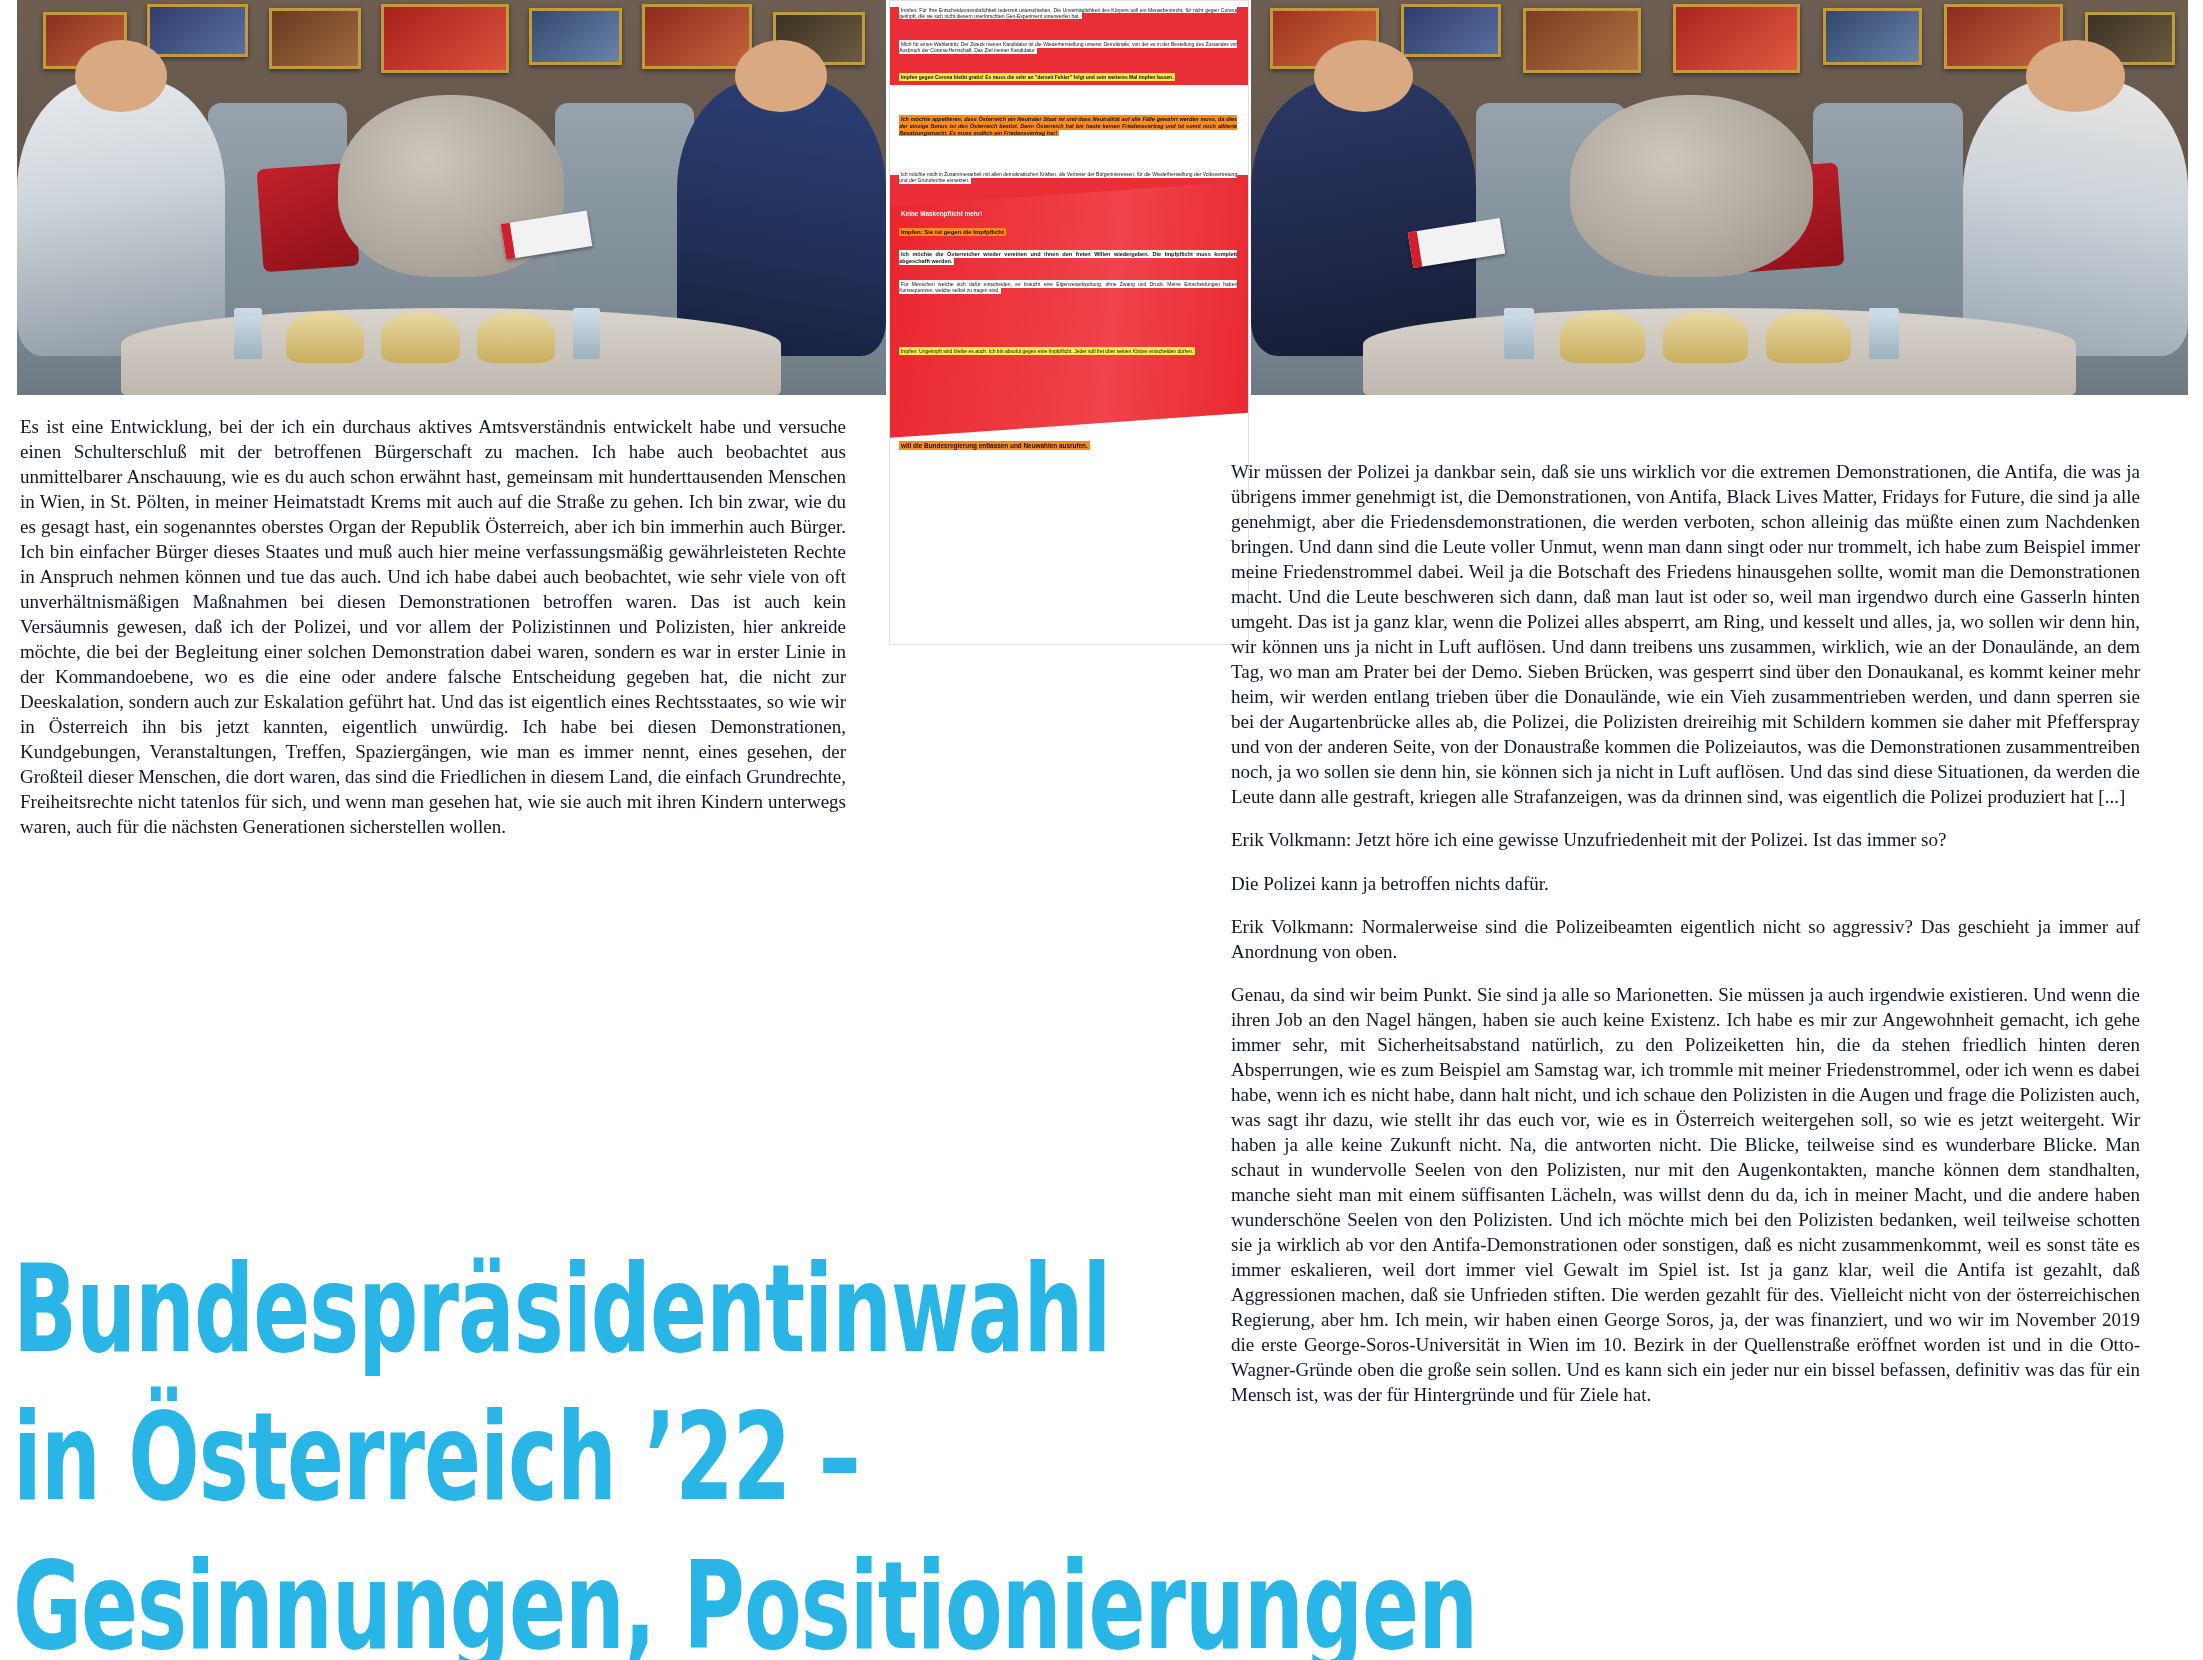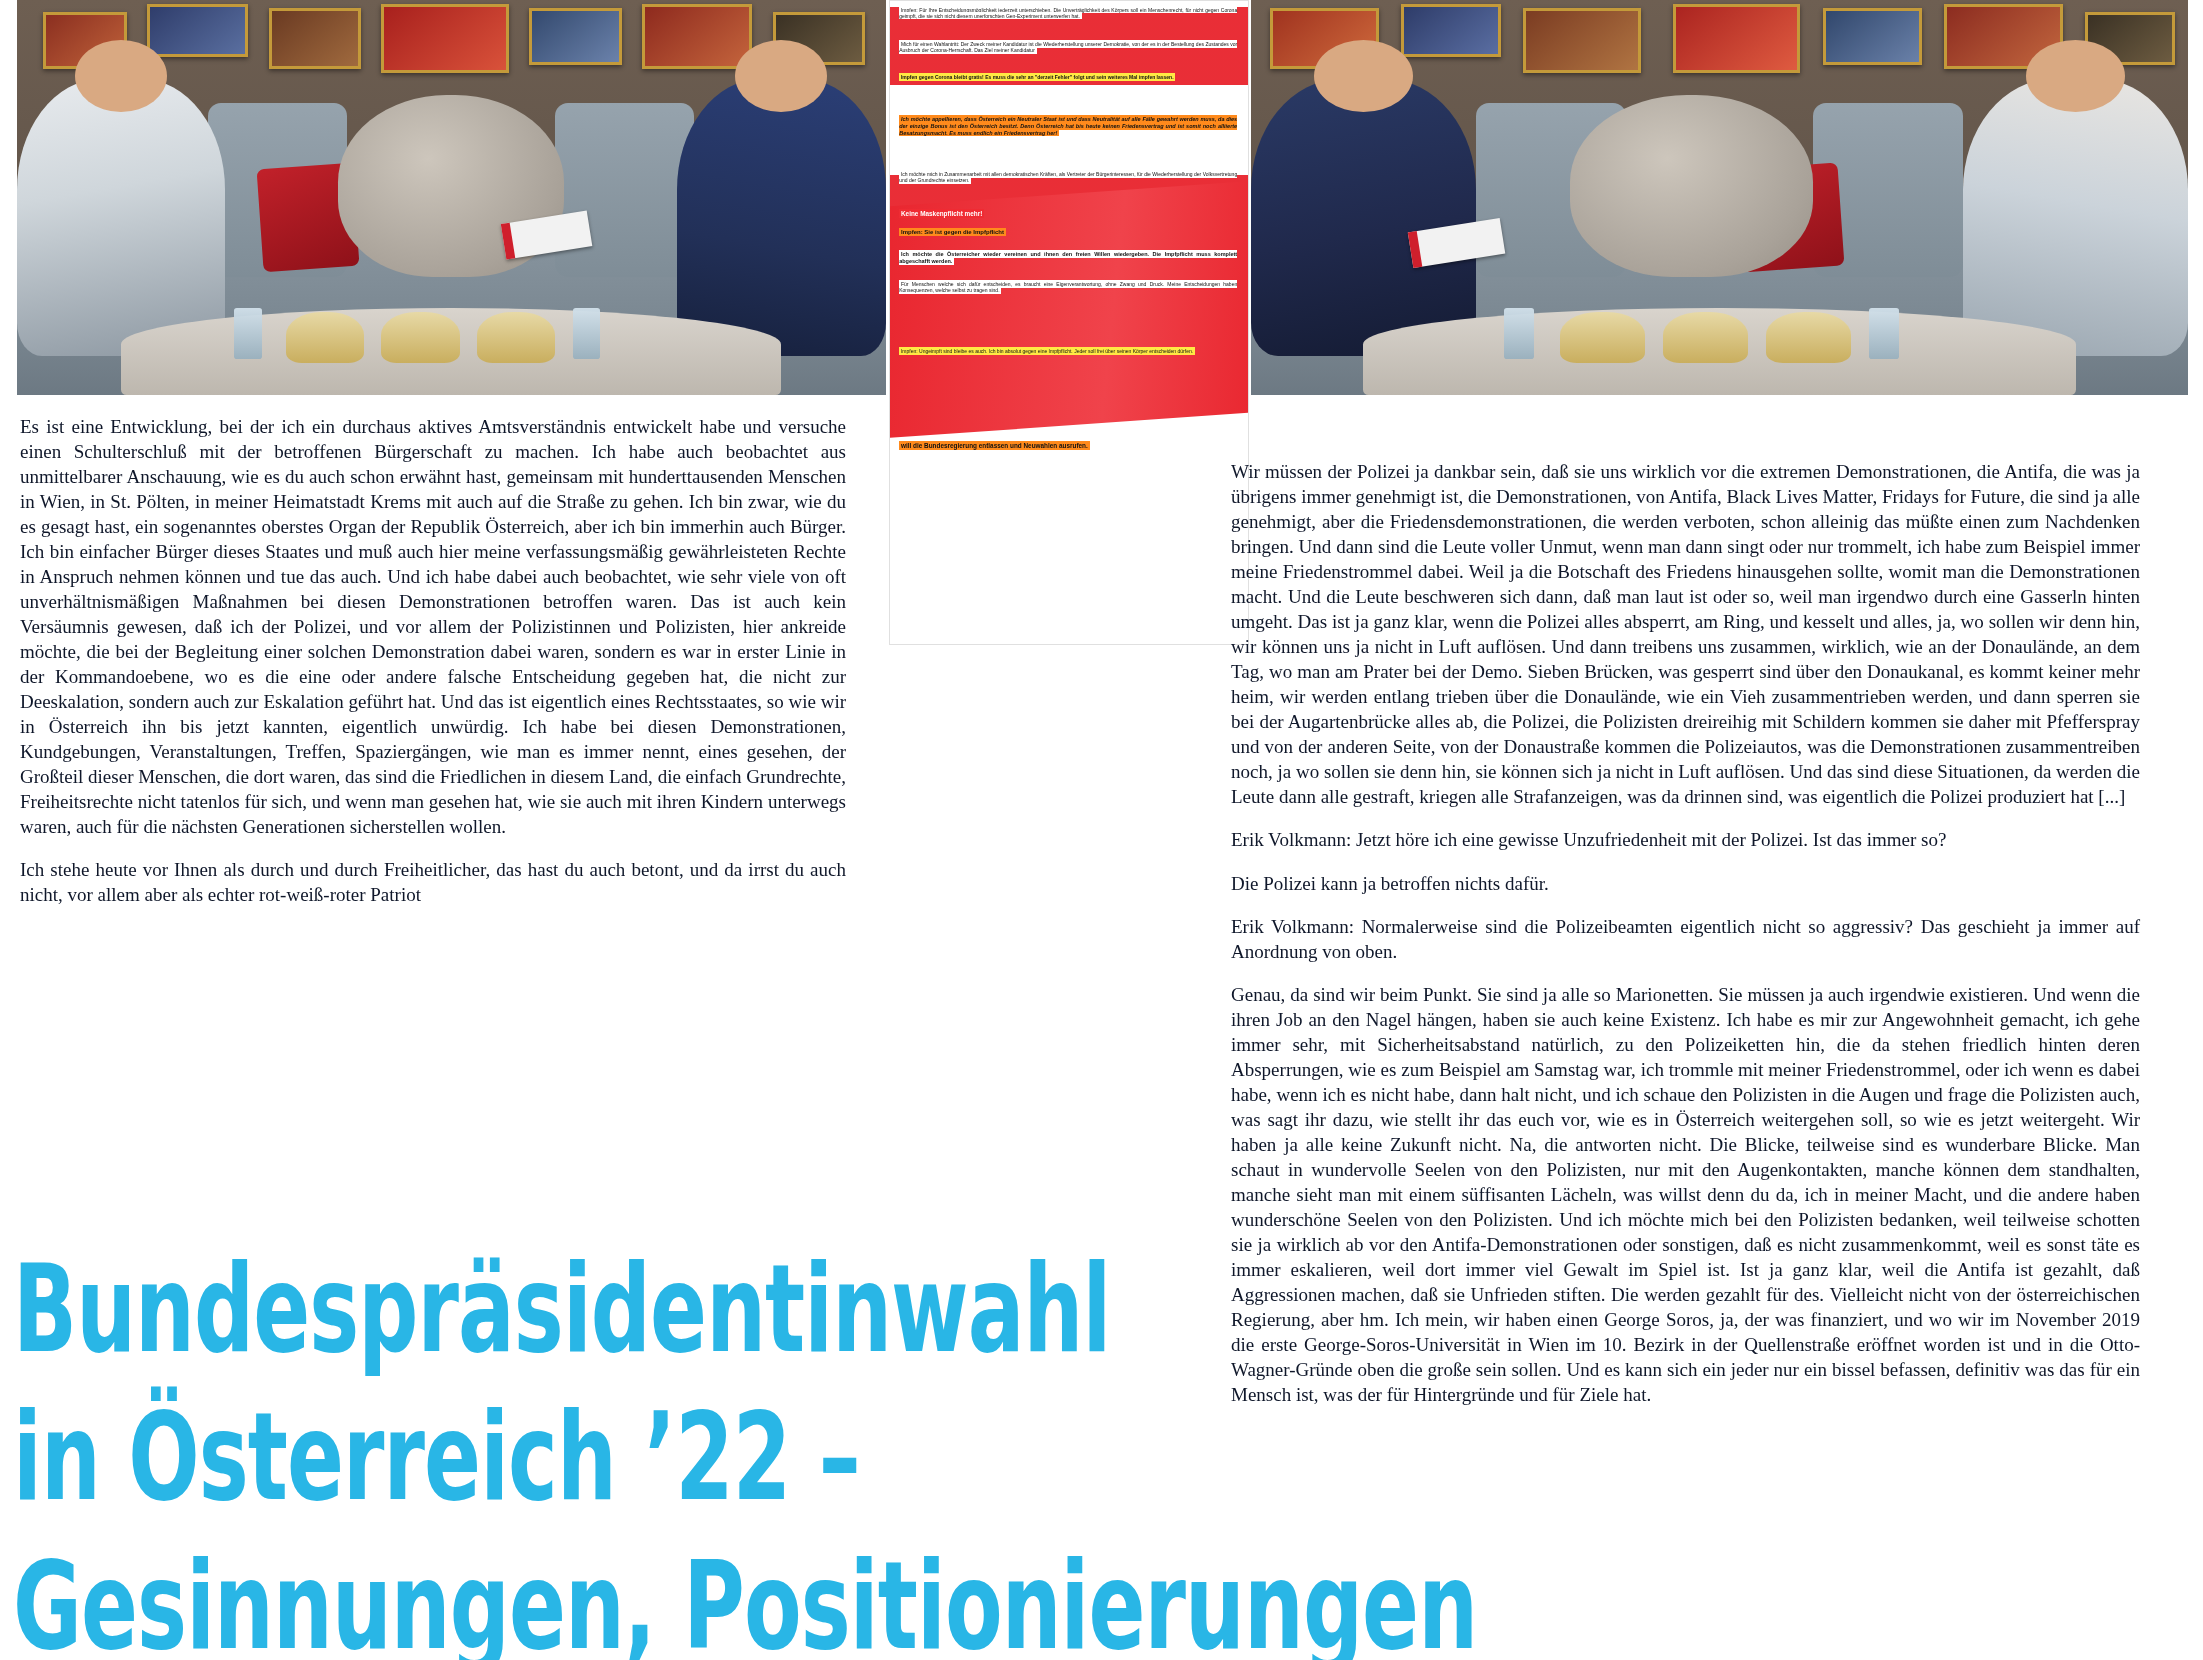--- a/index.html
+++ b/index.html
@@ -335,21 +335,20 @@
       <div class="teaset" style="left:44%;"></div>
       <div class="teaset" style="left:55%;"></div>
       <div class="glass" style="left:27%;"></div>
       <div class="glass" style="left:66%;"></div>
     </div>
   </div>
 </div>
 
 <div class="col col-left">
   <p>Es ist eine Entwicklung, bei der ich ein durchaus aktives Amtsverständnis entwickelt habe und versuche einen Schulterschluß mit der betroffenen Bürgerschaft zu machen. Ich habe auch beobachtet aus unmittelbarer Anschauung, wie es du auch schon erwähnt hast, gemeinsam mit hunderttausenden Menschen in Wien, in St. Pölten, in meiner Heimatstadt Krems mit auch auf die Straße zu gehen. Ich bin zwar, wie du es gesagt hast, ein sogenanntes oberstes Organ der Republik Österreich, aber ich bin immerhin auch Bürger. Ich bin einfacher Bürger dieses Staates und muß auch hier meine verfassungsmäßig gewährleisteten Rechte in Anspruch nehmen können und tue das auch. Und ich habe dabei auch beobachtet, wie sehr viele von oft unverhältnismäßigen Maßnahmen bei diesen Demonstrationen betroffen waren. Das ist auch kein Versäumnis gewesen, daß ich der Polizei, und vor allem der Polizistinnen und Polizisten, hier ankreide möchte, die bei der Begleitung einer solchen Demonstration dabei waren, sondern es war in erster Linie in der Kommandoebene, wo es die eine oder andere falsche Entscheidung gegeben hat, die nicht zur Deeskalation, sondern auch zur Eskalation geführt hat. Und das ist eigentlich eines Rechtsstaates, so wie wir in Österreich ihn bis jetzt kannten, eigentlich unwürdig. Ich habe bei diesen Demonstrationen, Kundgebungen, Veranstaltungen, Treffen, Spaziergängen, wie man es immer nennt, eines gesehen, der Großteil dieser Menschen, die dort waren, das sind die Friedlichen in diesem Land, die einfach Grundrechte, Freiheitsrechte nicht tatenlos für sich, und wenn man gesehen hat, wie sie auch mit ihren Kindern unterwegs waren, auch für die nächsten Generationen sicherstellen wollen.</p>
-  <p>Ich stehe heute vor Ihnen als durch und durch Freiheitlicher, das hast du auch betont, und da irrst du auch nicht, vor allem aber als echter rot-weiß-roter Patriot</p>
 </div>
 
 <div class="col col-right">
   <p>Wir müssen der Polizei ja dankbar sein, daß sie uns wirklich vor die extremen Demonstrationen, die Antifa, die was ja übrigens immer genehmigt ist, die Demonstrationen, von Antifa, Black Lives Matter, Fridays for Future, die sind ja alle genehmigt, aber die Friedensdemonstrationen, die werden verboten, schon alleinig das müßte einen zum Nachdenken bringen. Und dann sind die Leute voller Unmut, wenn man dann singt oder nur trommelt, ich habe zum Beispiel immer meine Friedenstrommel dabei. Weil ja die Botschaft des Friedens hinausgehen sollte, womit man die Demonstrationen macht. Und die Leute beschweren sich dann, daß man laut ist oder so, weil man irgendwo durch eine Gasserln hinten umgeht. Das ist ja ganz klar, wenn die Polizei alles absperrt, am Ring, und kesselt und alles, ja, wo sollen wir denn hin, wir können uns ja nicht in Luft auflösen. Und dann treibens uns zusammen, wirklich, wie an der Donaulände, an dem Tag, wo man am Prater bei der Demo. Sieben Brücken, was gesperrt sind über den Donaukanal, es kommt keiner mehr heim, wir werden entlang trieben über die Donaulände, wie ein Vieh zusammentrieben werden, und dann sperren sie bei der Augartenbrücke alles ab, die Polizei, die Polizisten dreireihig mit Schildern kommen sie daher mit Pfefferspray und von der anderen Seite, von der Donaustraße kommen die Polizeiautos, was die Demonstrationen zusammentreiben noch, ja wo sollen sie denn hin, sie können sich ja nicht in Luft auflösen. Und das sind diese Situationen, da werden die Leute dann alle gestraft, kriegen alle Strafanzeigen, was da drinnen sind, was eigentlich die Polizei produziert hat [...]</p>
   <p class="italic">Erik Volkmann: Jetzt höre ich eine gewisse Unzufriedenheit mit der Polizei. Ist das immer so?</p>
   <p>Die Polizei kann ja betroffen nichts dafür.</p>
   <p class="italic">Erik Volkmann: Normalerweise sind die Polizeibeamten eigentlich nicht so aggressiv? Das geschieht ja immer auf Anordnung von oben.</p>
   <p>Genau, da sind wir beim Punkt. Sie sind ja alle so Marionetten. Sie müssen ja auch irgendwie existieren. Und wenn die ihren Job an den Nagel hängen, haben sie auch keine Existenz. Ich habe es mir zur Angewohnheit gemacht, ich gehe immer sehr, mit Sicherheitsabstand natürlich, zu den Polizeiketten hin, die da stehen friedlich hinten deren Absperrungen, wie es zum Beispiel am Samstag war, ich trommle mit meiner Friedenstrommel, oder ich wenn es dabei habe, wenn ich es nicht habe, dann halt nicht, und ich schaue den Polizisten in die Augen und frage die Polizisten auch, was sagt ihr dazu, wie stellt ihr das euch vor, wie es in Österreich weitergehen soll, so wie es jetzt weitergeht. Wir haben ja alle keine Zukunft nicht. Na, die antworten nicht. Die Blicke, teilweise sind es wunderbare Blicke. Man schaut in wundervolle Seelen von den Polizisten, nur mit den Augenkontakten, manche können dem standhalten, manche sieht man mit einem süffisanten Lächeln, was willst denn du da, ich in meiner Macht, und die andere haben wunderschöne Seelen von den Polizisten. Und ich möchte mich bei den Polizisten bedanken, weil teilweise schotten sie ja wirklich ab vor den Antifa-Demonstrationen oder sonstigen, daß es nicht zusammenkommt, weil es sonst täte es immer eskalieren, weil dort immer viel Gewalt im Spiel ist. Ist ja ganz klar, weil die Antifa ist gezahlt, daß Aggressionen machen, daß sie Unfrieden stiften. Die werden gezahlt für des. Vielleicht nicht von der österreichischen Regierung, aber hm. Ich mein, wir haben einen George Soros, ja, der was finanziert, und wo wir im November 2019 die erste George-Soros-Universität in Wien im 10. Bezirk in der Quellenstraße eröffnet worden ist und in die Otto-Wagner-Gründe oben die große sein sollen. Und es kann sich ein jeder nur ein bissel befassen, definitiv was das für ein Mensch ist, was der für Hintergründe und für Ziele hat.</p>
 </div>
 

